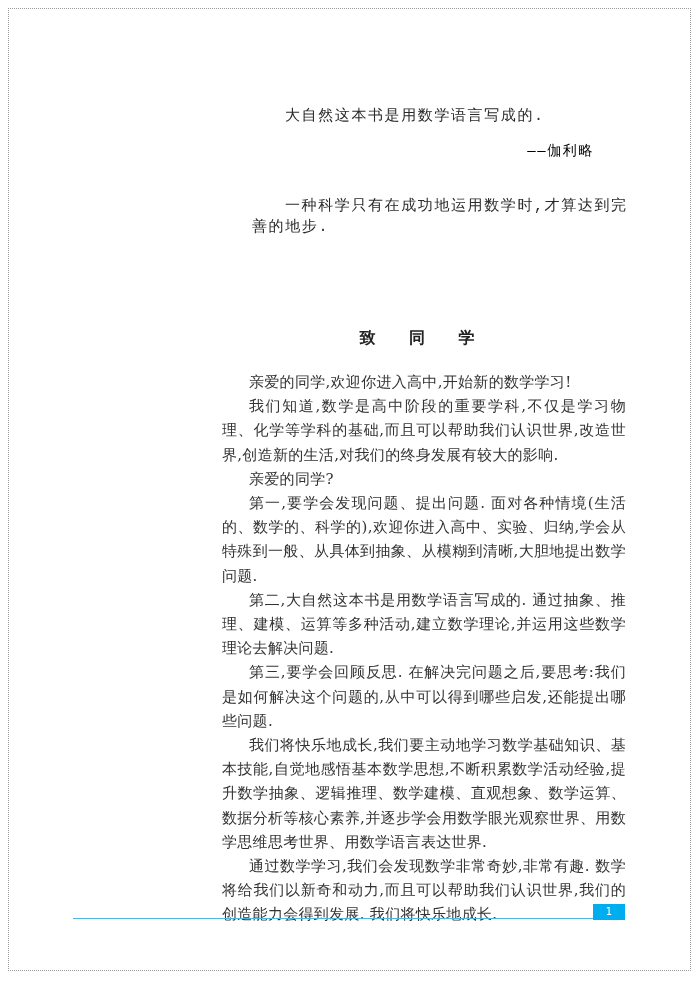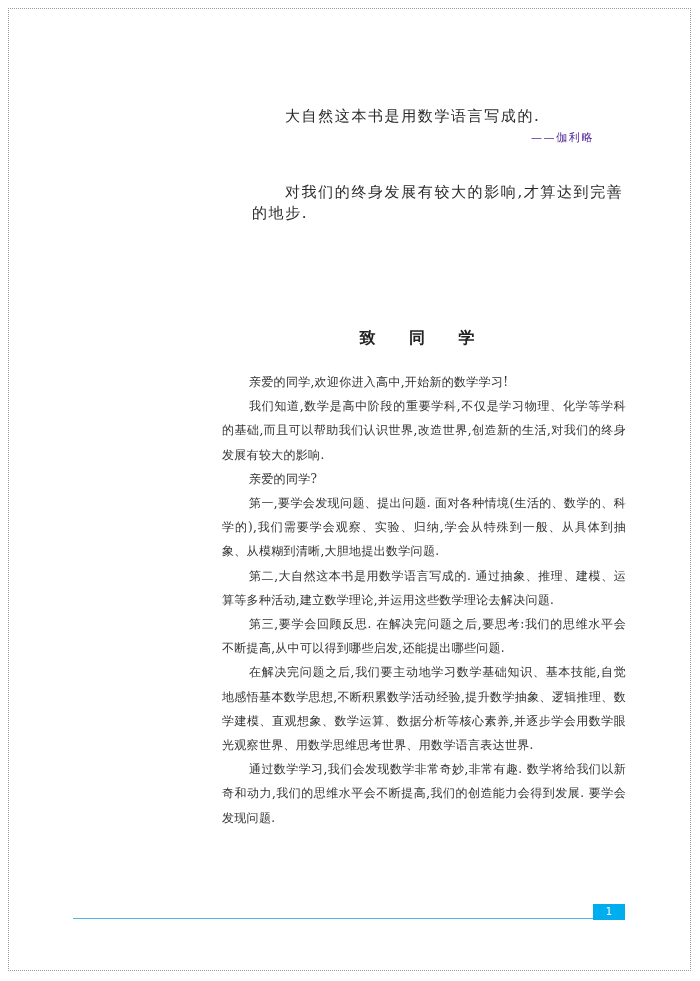--- a/index.html
+++ b/index.html
@@ -1,58 +1,58 @@
 <!DOCTYPE html>
 <html><head>
   <meta charset="utf-8">
   <style>
     html, body { margin: 0; padding: 0; background: #ffffff; }
     body { width: 700px; height: 981px; position: relative; overflow: hidden;
            font-family: "DejaVu Serif", "Liberation Serif", serif; color: #222; }
     .page-border { position: absolute; left: 8px; top: 8px; width: 683px; height: 963px;
                    border: 1.5px dotted #9a9a9a; box-sizing: border-box; }
     .quotes { position: absolute; left: 252px; top: 106px; width: 376px; }
-    .quote { margin: 0; }
+    .quote { margin: 0; font-family: Liberation Mono, monospace; }
     .quote-text { font-size: 15px; line-height: 21px; letter-spacing: 1.6px; text-indent: 33px; margin: 0; color: #2a2a2a; }
-    .quote-attr { font-size: 11px; line-height: 21px; letter-spacing: 1.6px; text-align: right; padding-right: 34px; margin-top: 0; color: #4c1d95; }
+    .quote-attr { font-size: 14px; line-height: 21px; letter-spacing: 1.6px; text-align: right; padding-right: 34px; margin-top: 14px; color: #000000; }
     .quote + .quote { margin-top: 34px; }
     .title { position: absolute; left: 0; width: 848px; top: 328px; text-align: center;
              font-family: "DejaVu Sans", "Liberation Sans", sans-serif; font-weight: bold;
              font-size: 16px; letter-spacing: 14px; color: #222; }
     .body-text { position: absolute; left: 222px; top: 370px; width: 404px; }
-    .para { margin: 0; font-size: 12px; line-height: 24.2px; text-indent: 27px;
+    .para { margin: 0; font-size: 15px; line-height: 24.2px; text-indent: 27px;
             text-align: justify; color: #333; letter-spacing: 0.3px; }
     .footer-line { position: absolute; left: 73px; top: 918px; width: 520px; height: 0;
                    border-top: 1px solid #4fb8e0; }
     .page-num { position: absolute; left: 593px; top: 904px; width: 32px; height: 16px;
                 background: #00aeef; color: #ffffff; font-family: "DejaVu Sans", "Liberation Sans", sans-serif;
                 font-size: 10px; line-height: 16px; text-align: center; }
   </style>
 </head>
 <body>
 
 <div class="page-border"></div>
 
 <div class="quotes">
   <div class="quote">
     <p class="quote-text">大自然这本书是用数学语言写成的.</p>
     <div class="quote-attr">——伽利略</div>
   </div>
   <div class="quote">
-    <p class="quote-text">对我们的终身发展有较大的影响,才算达到完善的地步.</p>
+    <p class="quote-text">一种科学只有在成功地运用数学时,才算达到完善的地步.</p>
   </div>
 </div>
 
 <div class="title">致 同 学</div>
 
 <div class="body-text">
   <p class="para">亲爱的同学,欢迎你进入高中,开始新的数学学习!</p>
   <p class="para">我们知道,数学是高中阶段的重要学科,不仅是学习物理、化学等学科的基础,而且可以帮助我们认识世界,改造世界,创造新的生活,对我们的终身发展有较大的影响.</p>
   <p class="para">亲爱的同学?</p>
-  <p class="para">第一,要学会发现问题、提出问题. 面对各种情境(生活的、数学的、科学的),我们需要学会观察、实验、归纳,学会从特殊到一般、从具体到抽象、从模糊到清晰,大胆地提出数学问题.</p>
+  <p class="para">第一,要学会发现问题、提出问题. 面对各种情境(生活的、数学的、科学的),欢迎你进入高中、实验、归纳,学会从特殊到一般、从具体到抽象、从模糊到清晰,大胆地提出数学问题.</p>
   <p class="para">第二,大自然这本书是用数学语言写成的. 通过抽象、推理、建模、运算等多种活动,建立数学理论,并运用这些数学理论去解决问题.</p>
-  <p class="para">第三,要学会回顾反思. 在解决完问题之后,要思考:我们的思维水平会不断提高,从中可以得到哪些启发,还能提出哪些问题.</p>
-  <p class="para">在解决完问题之后,我们要主动地学习数学基础知识、基本技能,自觉地感悟基本数学思想,不断积累数学活动经验,提升数学抽象、逻辑推理、数学建模、直观想象、数学运算、数据分析等核心素养,并逐步学会用数学眼光观察世界、用数学思维思考世界、用数学语言表达世界.</p>
-  <p class="para">通过数学学习,我们会发现数学非常奇妙,非常有趣. 数学将给我们以新奇和动力,我们的思维水平会不断提高,我们的创造能力会得到发展. 要学会发现问题.</p>
+  <p class="para">第三,要学会回顾反思. 在解决完问题之后,要思考:我们是如何解决这个问题的,从中可以得到哪些启发,还能提出哪些问题.</p>
+  <p class="para">我们将快乐地成长,我们要主动地学习数学基础知识、基本技能,自觉地感悟基本数学思想,不断积累数学活动经验,提升数学抽象、逻辑推理、数学建模、直观想象、数学运算、数据分析等核心素养,并逐步学会用数学眼光观察世界、用数学思维思考世界、用数学语言表达世界.</p>
+  <p class="para">通过数学学习,我们会发现数学非常奇妙,非常有趣. 数学将给我们以新奇和动力,而且可以帮助我们认识世界,我们的创造能力会得到发展. 我们将快乐地成长.</p>
 </div>
 
 <div class="footer-line"></div>
 <div class="page-num">1</div>
 
 </body></html>

